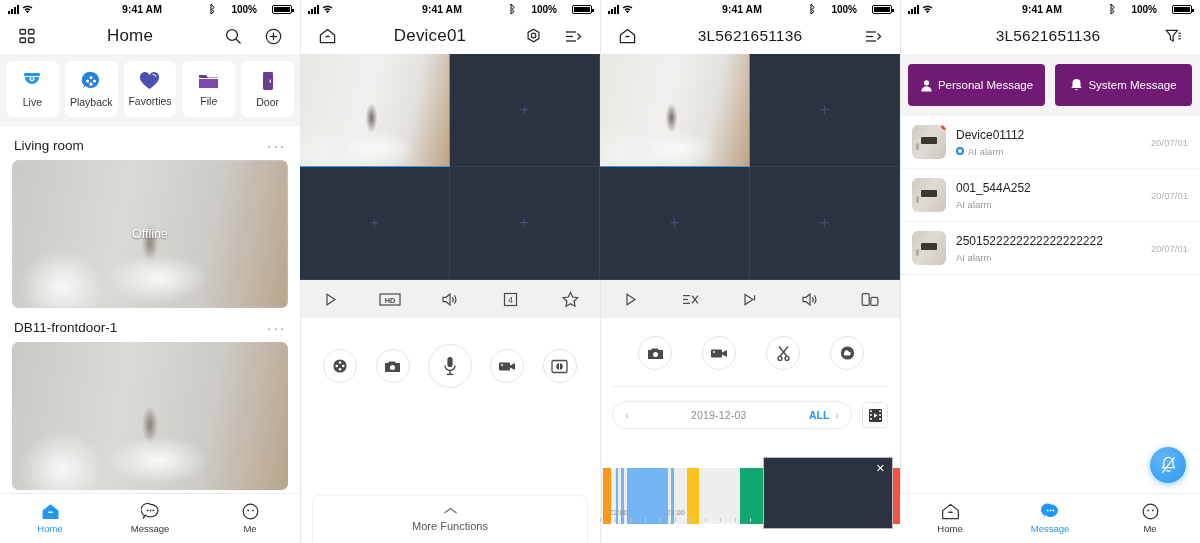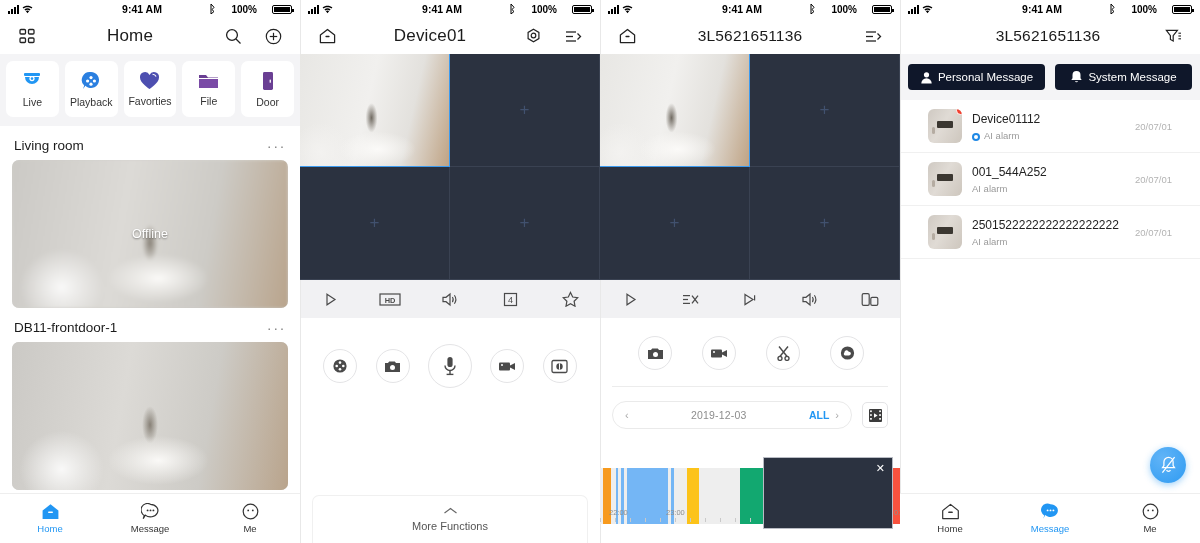--- a/index.html
+++ b/index.html
@@ -151,35 +151,35 @@
   .morefn {
     position: absolute; left: 12px; right: 12px; bottom: 0; height: 48px;
     background: #fff; border: 1px solid #f0f0f0; border-bottom: none; border-radius: 7px 7px 0 0;
     display: flex; flex-direction: column; align-items: center; justify-content: center; gap: 5px;
   }
   .morefn span { font-size: 11px; color: #555; }
 
   
   .msgtabs { background: #f4f4f6; padding: 10px 8px; display: flex; gap: 10px; }
   .mtab {
-    flex: 1; height: 26px; background: #0f172a; border-radius: 4px; color: #fff;
+    flex: 1; height: 42px; background: #701a75; border-radius: 4px; color: #fff;
     display: flex; align-items: center; justify-content: center; gap: 5px; font-size: 11.5px;
   }
   .msglist { background: #fff; }
-  .mrow { display: flex; align-items: center; gap: 10px; padding: 9px 28px; border-bottom: 1px solid #f0f0f0; }
+  .mrow { display: flex; align-items: center; gap: 10px; padding: 9px 12px; border-bottom: 1px solid #f0f0f0; }
   .mthumb {
     width: 34px; height: 34px; border-radius: 6px; position: relative; flex: none; overflow: hidden;
     background: linear-gradient(120deg,#cfc9c2 0%,#e0dbd5 45%,#cdc6bd 100%);
   }
   .mthumb .obj { position: absolute; left: 9px; top: 12px; width: 16px; height: 7px; background: #3b3731; border-radius: 1px; }
   .mthumb .dot { position: absolute; left: 4px; top: 18px; width: 3px; height: 7px; background: #b5aca2; border-radius: 2px; }
   .badge { position: absolute; top: -3px; right: -3px; width: 9px; height: 9px; border-radius: 50%; background: #f2402f; border: 1.5px solid #fff; }
   .mbody { flex: 1; min-width: 0; }
   .mtitle { font-size: 12px; color: #222; white-space: nowrap; overflow: hidden; }
-  .msub { font-size: 9.5px; color: #9a9a9a; margin-top: 4px; display: flex; align-items: flex-end; gap: 4px; }
+  .msub { font-size: 9.5px; color: #9a9a9a; margin-top: 4px; display: flex; align-items: center; gap: 4px; }
   .bluedot { width: 8px; height: 8px; border-radius: 50%; background: #1e88e5; position: relative; flex: none; }
   .bluedot::after { content:""; position:absolute; left:2px; top:2px; width:4px; height:4px; border-radius:50%; background:#fff; }
   .mtime { font-size: 9.5px; color: #b3b3b3; flex: none; }
   .msg-bg { position: absolute; left: 0; right: 0; top: 158px; bottom: 50px; background: #f4f4f6; z-index: -1; }
   .fab {
     position: absolute; right: 14px; bottom: 60px; width: 36px; height: 36px; border-radius: 50%;
     background: radial-gradient(circle at 35% 30%, #61b4f7, #2f9bf2);
     display: flex; align-items: center; justify-content: center; color: #fff;
     box-shadow: 0 2px 7px rgba(47,155,242,.45);
   }

